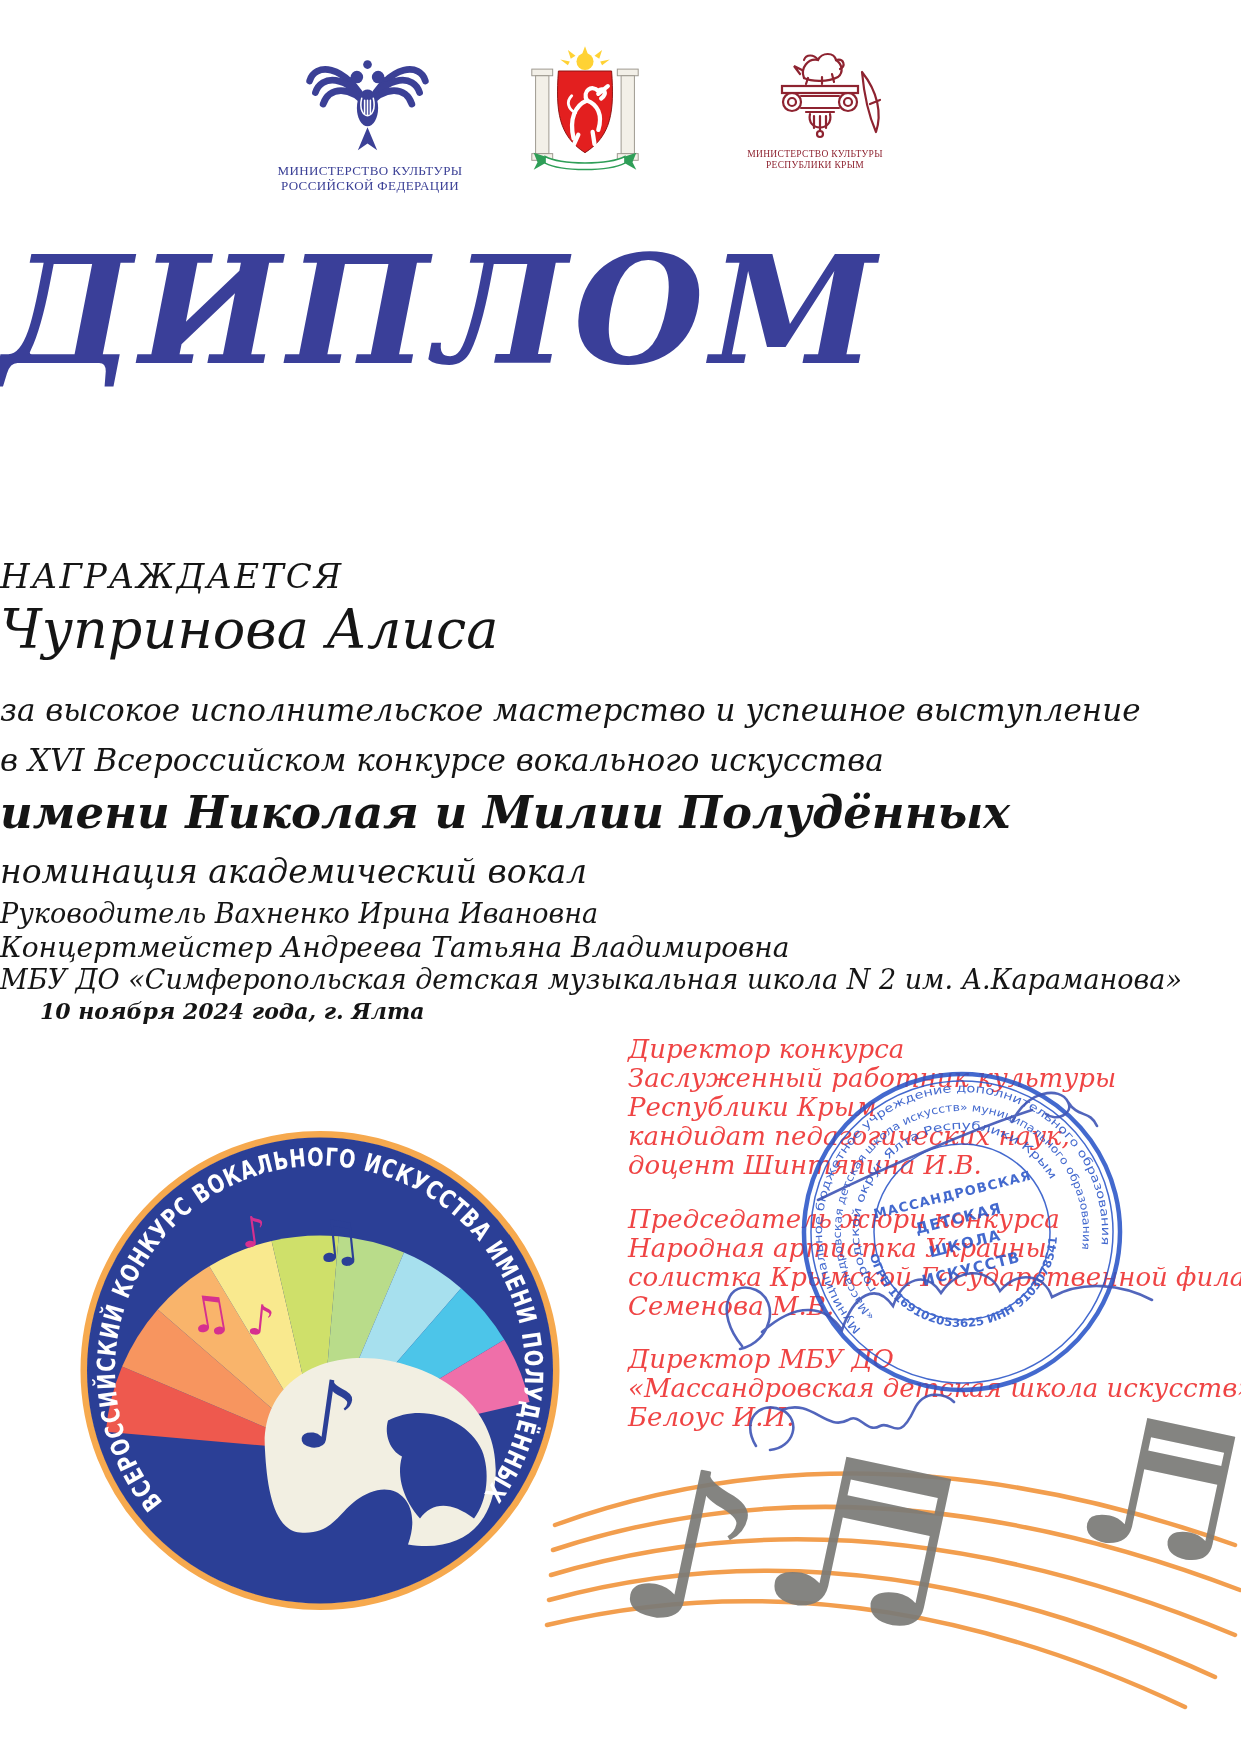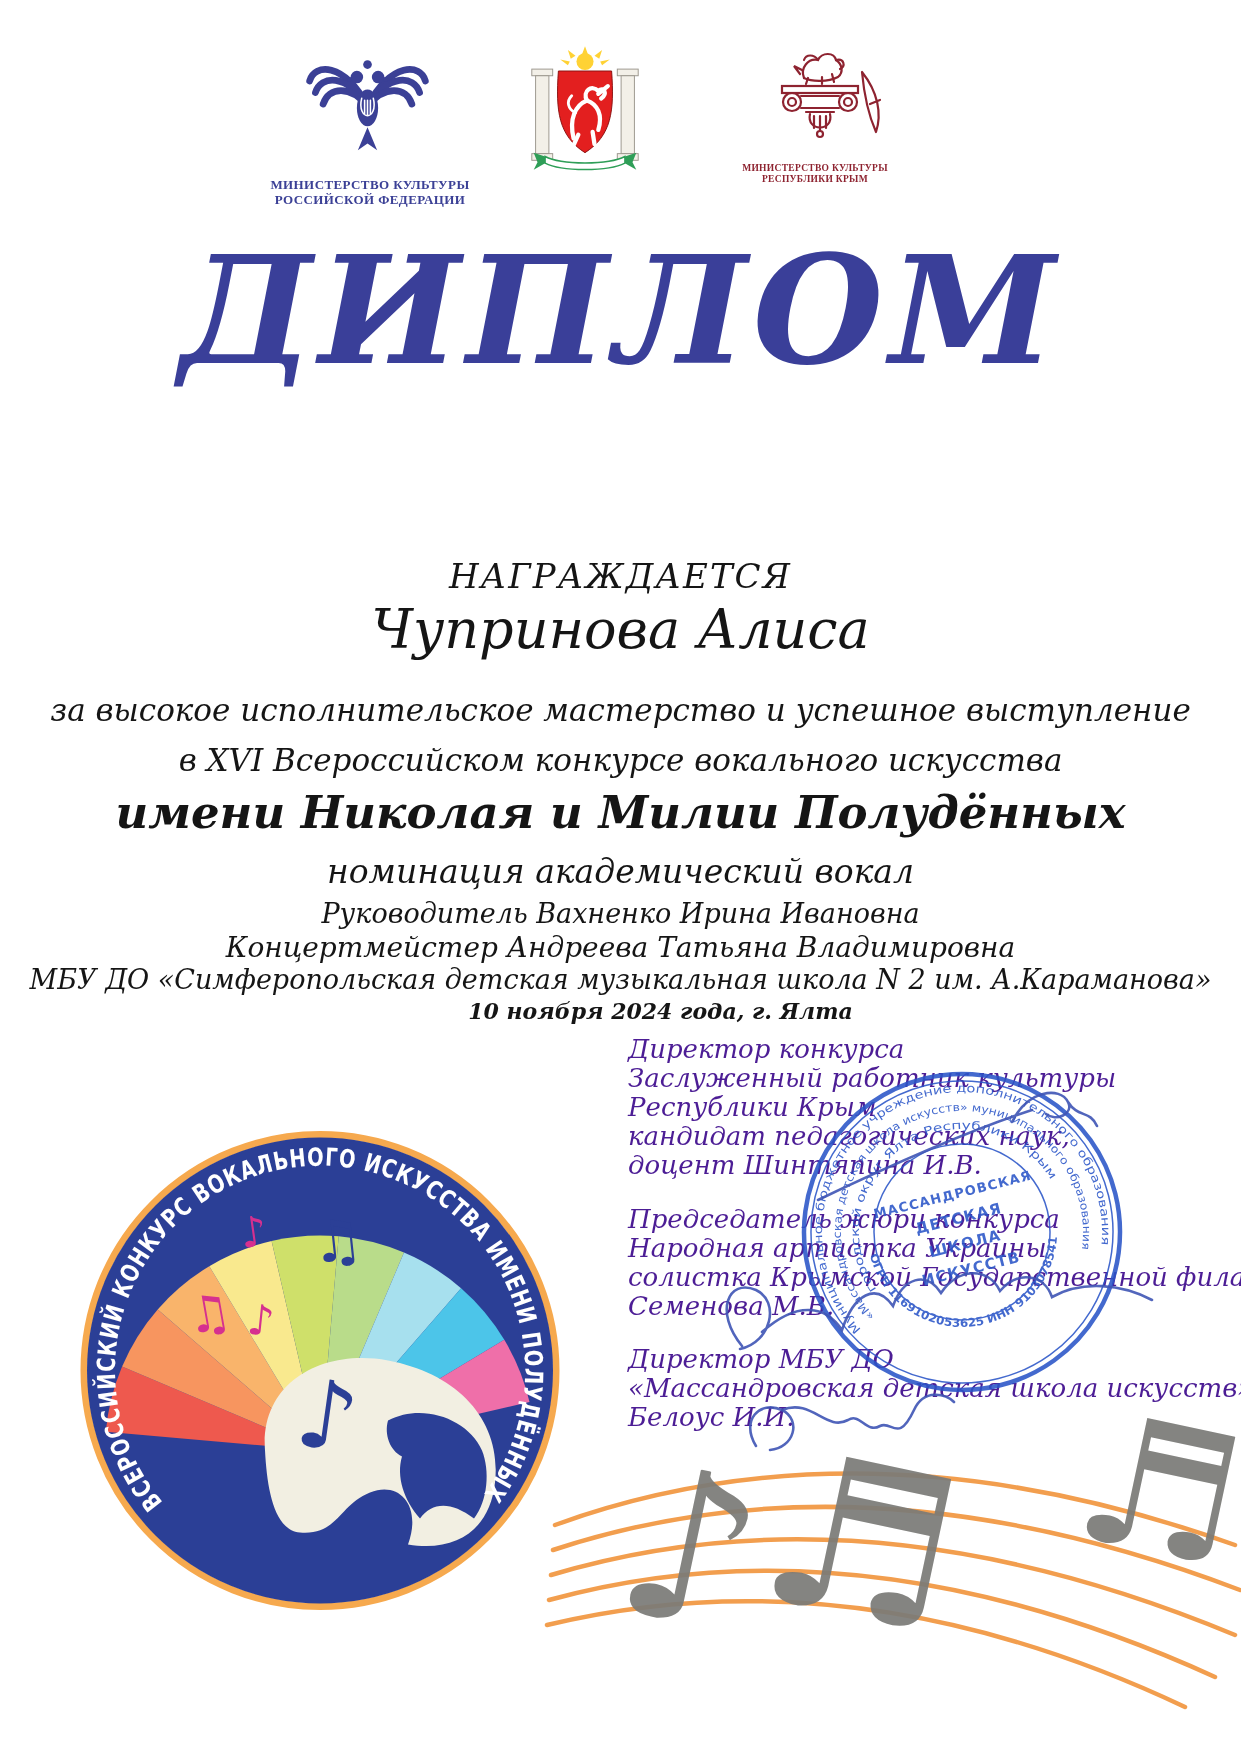--- a/index.html
+++ b/index.html
@@ -8,50 +8,49 @@
     width:1241px;height:1755px;
     margin:0 auto;
     background:#ffffff;
     overflow:hidden;
     font-family:"DejaVu Serif", serif;
     color:#141414;
   }
   .abs{position:absolute;}
   .cline{
     position:absolute;left:0;width:100%;
-    text-align:center;font-style:italic;color:#151515;
+    font-style:italic;color:#151515;
     white-space:nowrap;
   }
   .title{
     top:232px;font-size:150px;line-height:1.05;
     font-weight:bold;color:#3a3f99;letter-spacing:6px;
   }
   .degree{top:462px;font-size:60px;letter-spacing:4px;font-weight:500;}
   .awarded{top:556px;font-size:34px;letter-spacing:2px;font-weight:500;}
   .recipient{top:598px;font-size:54px;}
   .reason1{top:692px;font-size:31px;font-weight:500;}
   .reason2{top:742px;font-size:31px;}
   .compname{top:786px;font-size:45px;font-weight:bold;}
   .nomination{top:852px;font-size:33px;}
   .teacher{top:898px;font-size:27px;}
   .concert{top:931px;font-size:28px;}
   .school{top:964px;font-size:27px;}
   .dateplace{top:998px;font-size:22px;font-weight:bold;margin-left:40px;}
   .sig-block{
     position:absolute;left:628px;
     font-style:italic;font-size:26px;line-height:29px;
-    color:#4c1d95;white-space:nowrap;
+    color:#ef4444;white-space:nowrap;
   }
   .sig1{top:1035px;}
   .sig2{top:1205px;}
   .sig3{top:1345px;}
   .logo-caption{
-    position:absolute;text-align:center;font-weight:bold;
+    position:absolute;text-align:center;font-weight:normal;
     font-family:"Liberation Serif", serif;
-    margin-top:14px;
   }
   .cap-rf{left:270px;top:163px;width:200px;font-size:13px;line-height:15px;color:#3b4096;letter-spacing:.4px;}
   .cap-crimea{left:715px;top:149px;width:200px;font-size:9.5px;line-height:11px;color:#8e2330;letter-spacing:.3px;}
   svg text{font-family:"DejaVu Sans", sans-serif;}
 </style>
 </head>
 <body>
 
 <div class="page">
 

